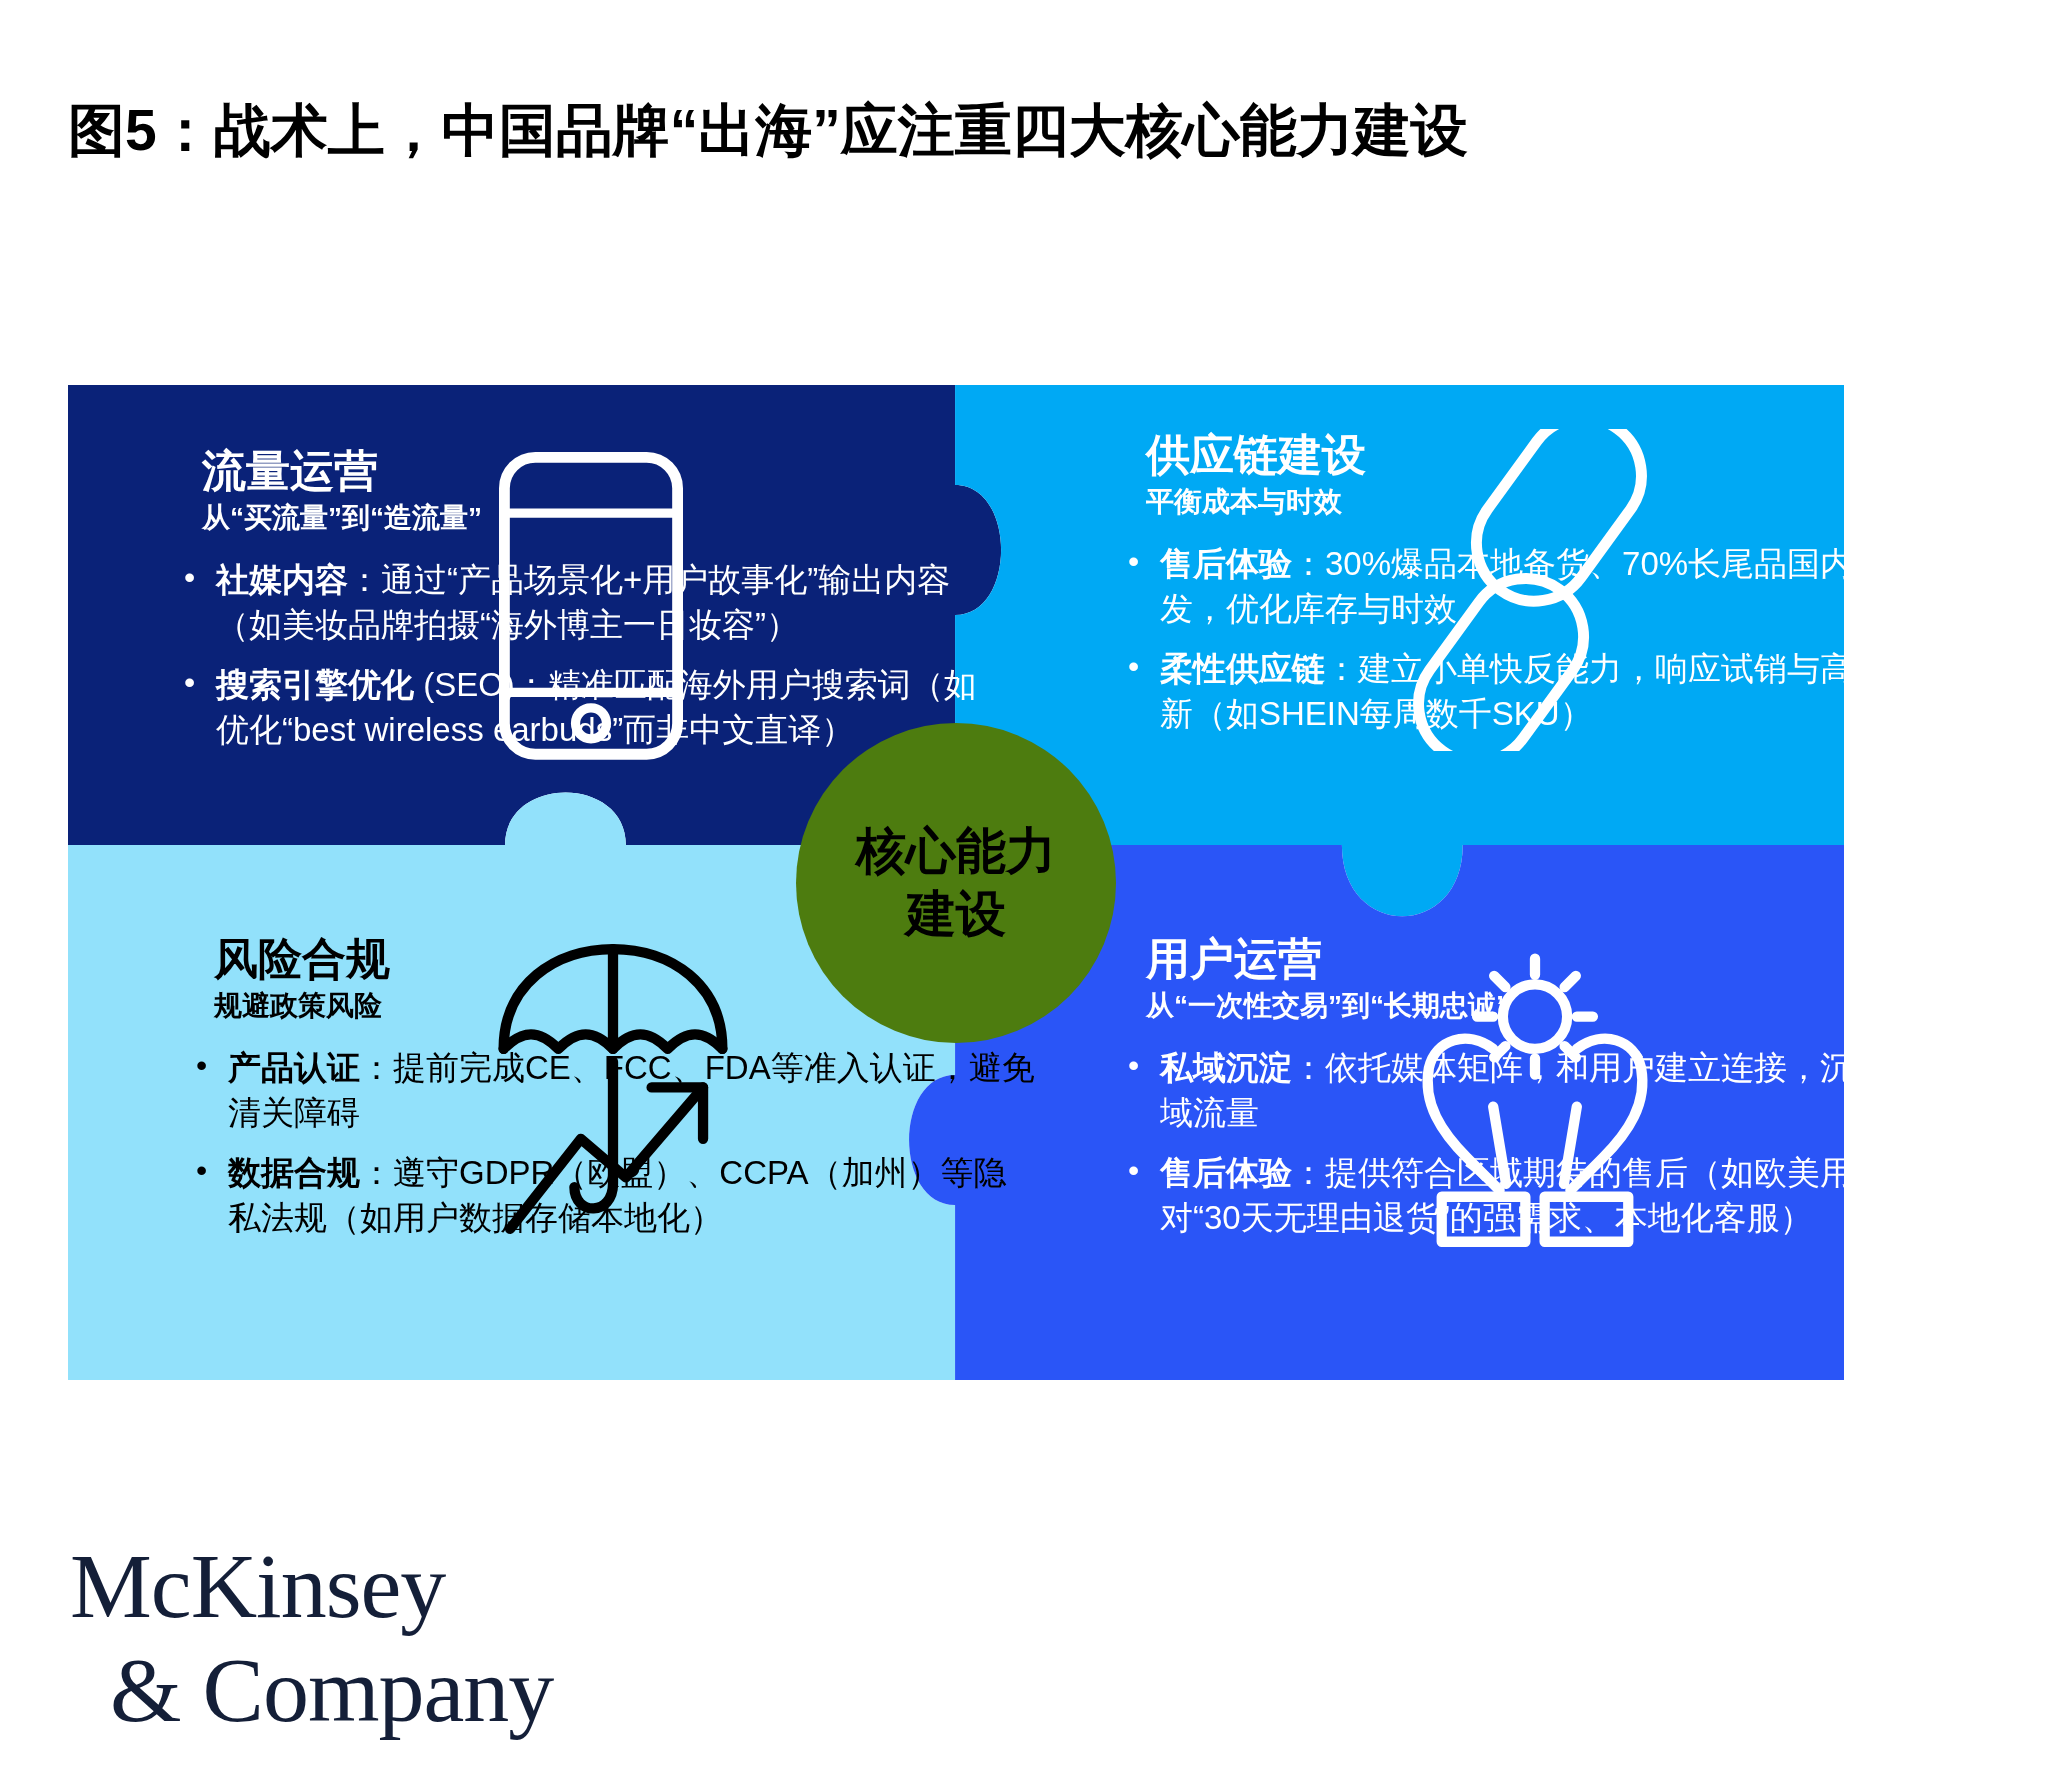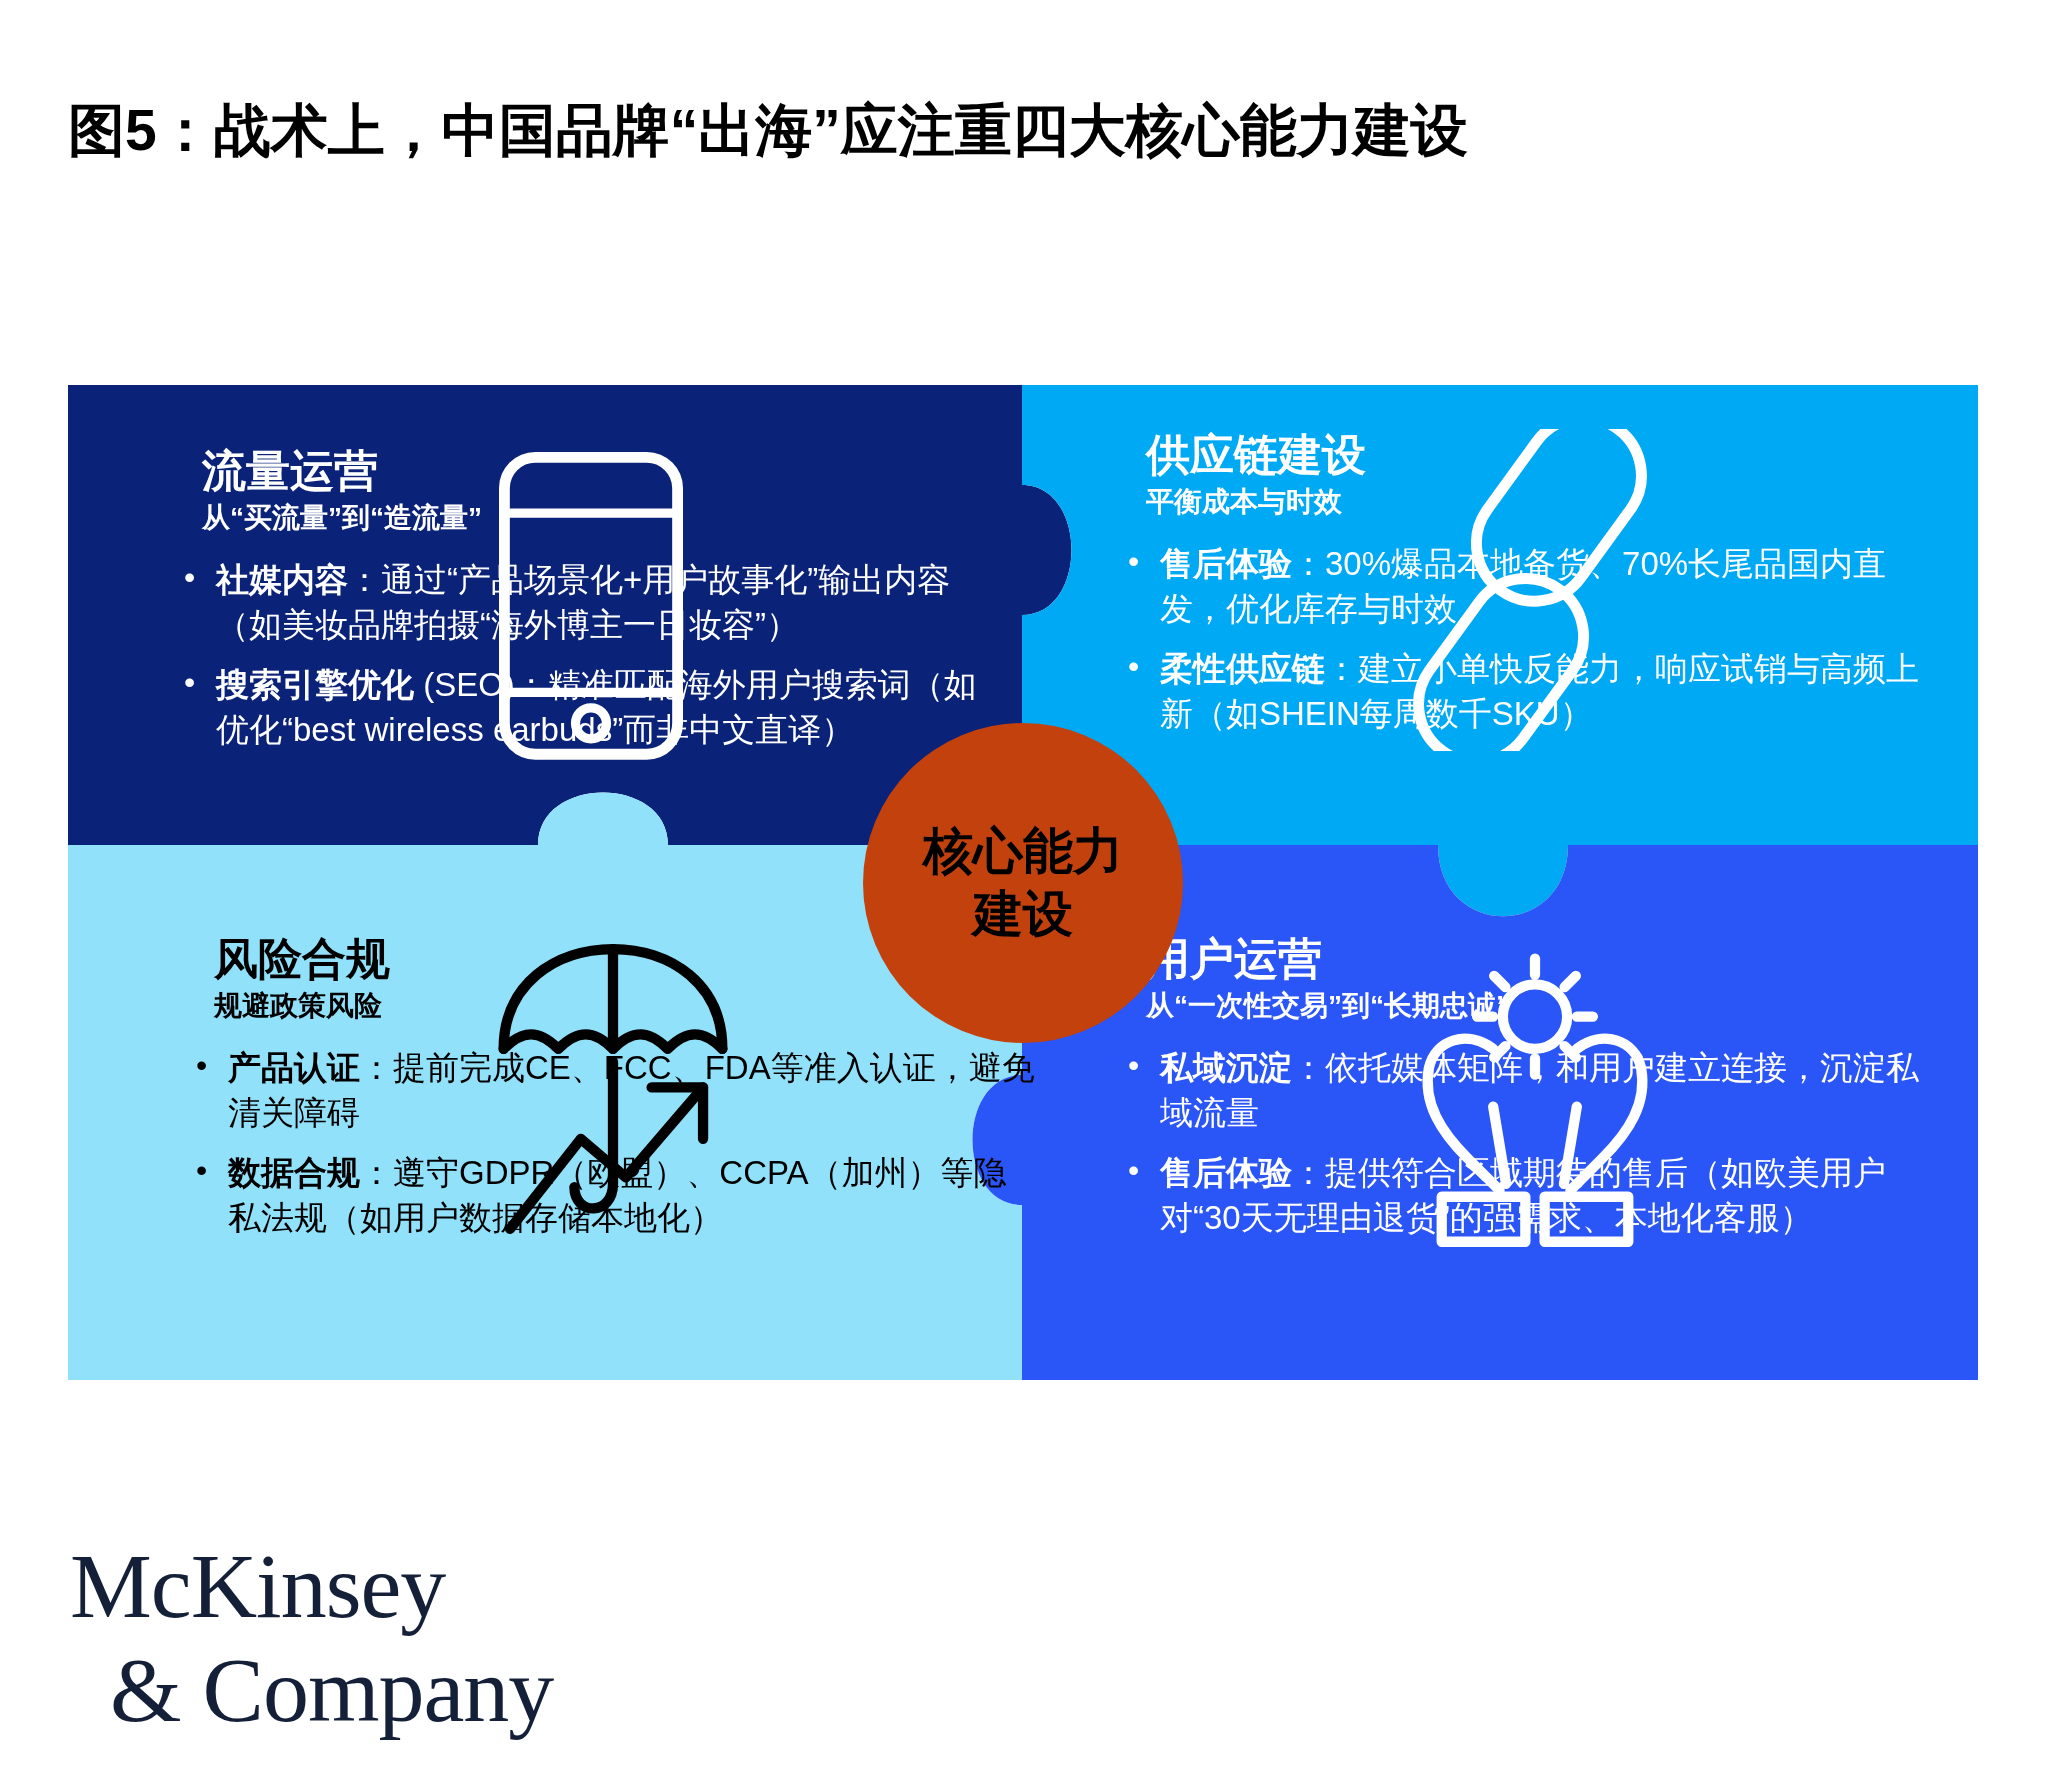--- a/index.html
+++ b/index.html
@@ -11,21 +11,21 @@
   }
   
   .title{
     position:absolute;left:68px;top:96px;width:1880px;
     font-size:57px;font-weight:bold;line-height:1.22;
     color:#000000;letter-spacing:0px;
   }
   
   .board{
     position:absolute;left:68px;top:385px;
-    width:1910px;height:995px;
+    width:1776px;height:995px;
   }
   .board svg{position:absolute;left:0;top:0;width:100%;height:100%;}
   
   .quad{position:absolute;}
   .q-head{display:flex;align-items:flex-start;}
   .q-icon{flex:0 0 auto;margin-right:26px;}
   .q-titles{display:flex;flex-direction:column;justify-content:center;}
   .q-title{font-size:44px;font-weight:bold;line-height:1.18;margin:0;}
   .q-sub{font-size:28px;font-weight:bold;line-height:1.2;margin:4px 0 0 0;}
   .bullets{margin:22px 0 0 0;padding:0;list-style:none;}
@@ -43,21 +43,21 @@
   
   #q-tl{left:108px;top:60px;width:830px;}
   #q-tr{left:1052px;top:44px;width:820px;}
   #q-bl{left:120px;top:548px;width:850px;}
   #q-br{left:1052px;top:548px;width:830px;}
   
   .hub{
     position:absolute;left:50%;top:50%;
     transform:translate(-50%,-50%);
     width:320px;height:320px;border-radius:50%;
-    background:#c2410c;
+    background:#4d7c0f;
     display:flex;align-items:center;justify-content:center;
     text-align:center;
   }
   .hub-text{
     font-size:50px;font-weight:bold;line-height:1.25;color:#000000;
     white-space:pre-line;
   }
   
   .logo{
     position:absolute;left:70px;top:1540px;

